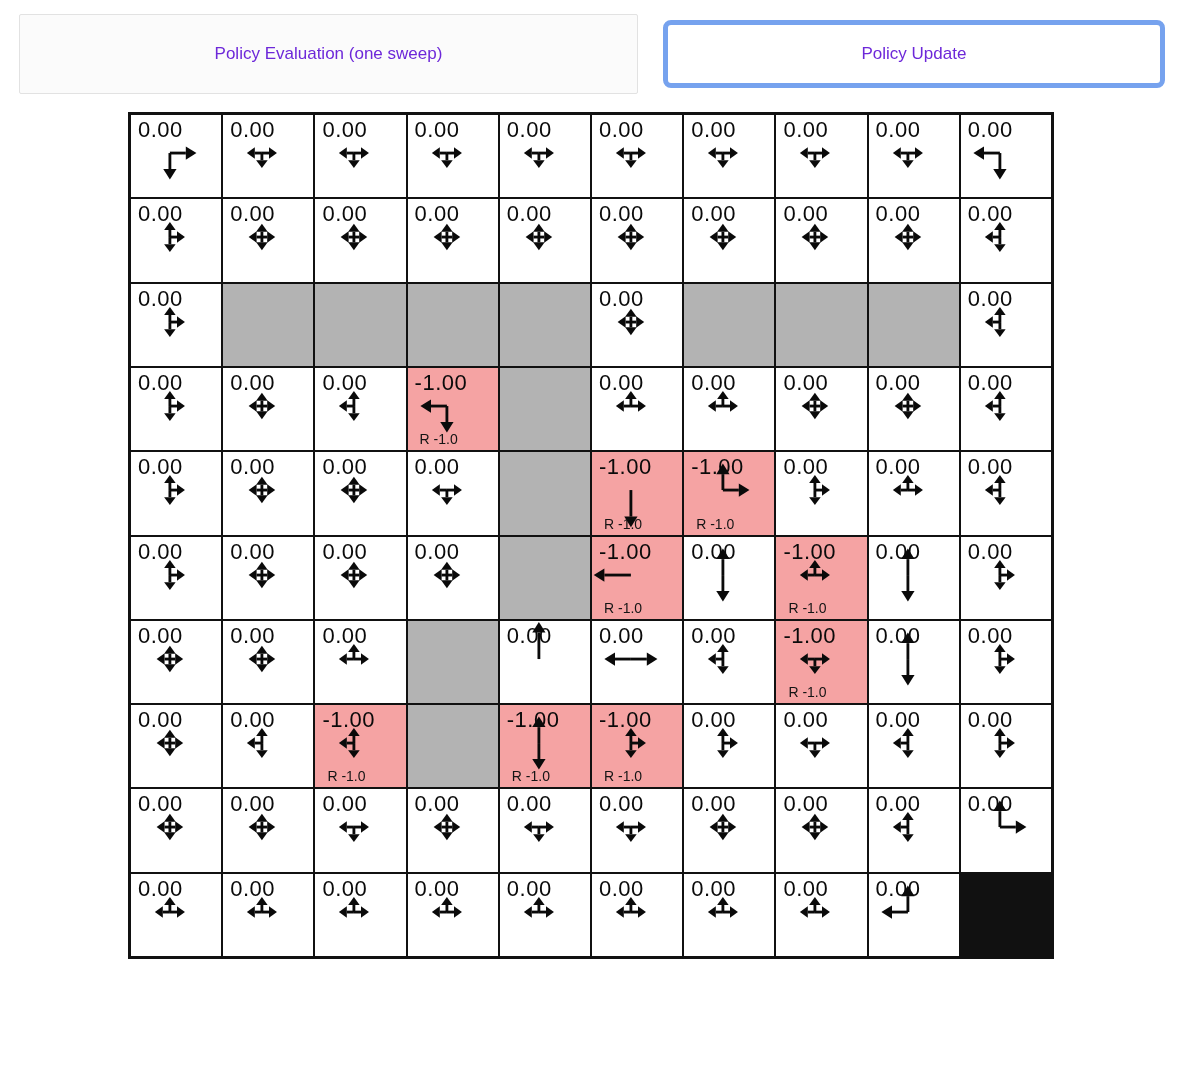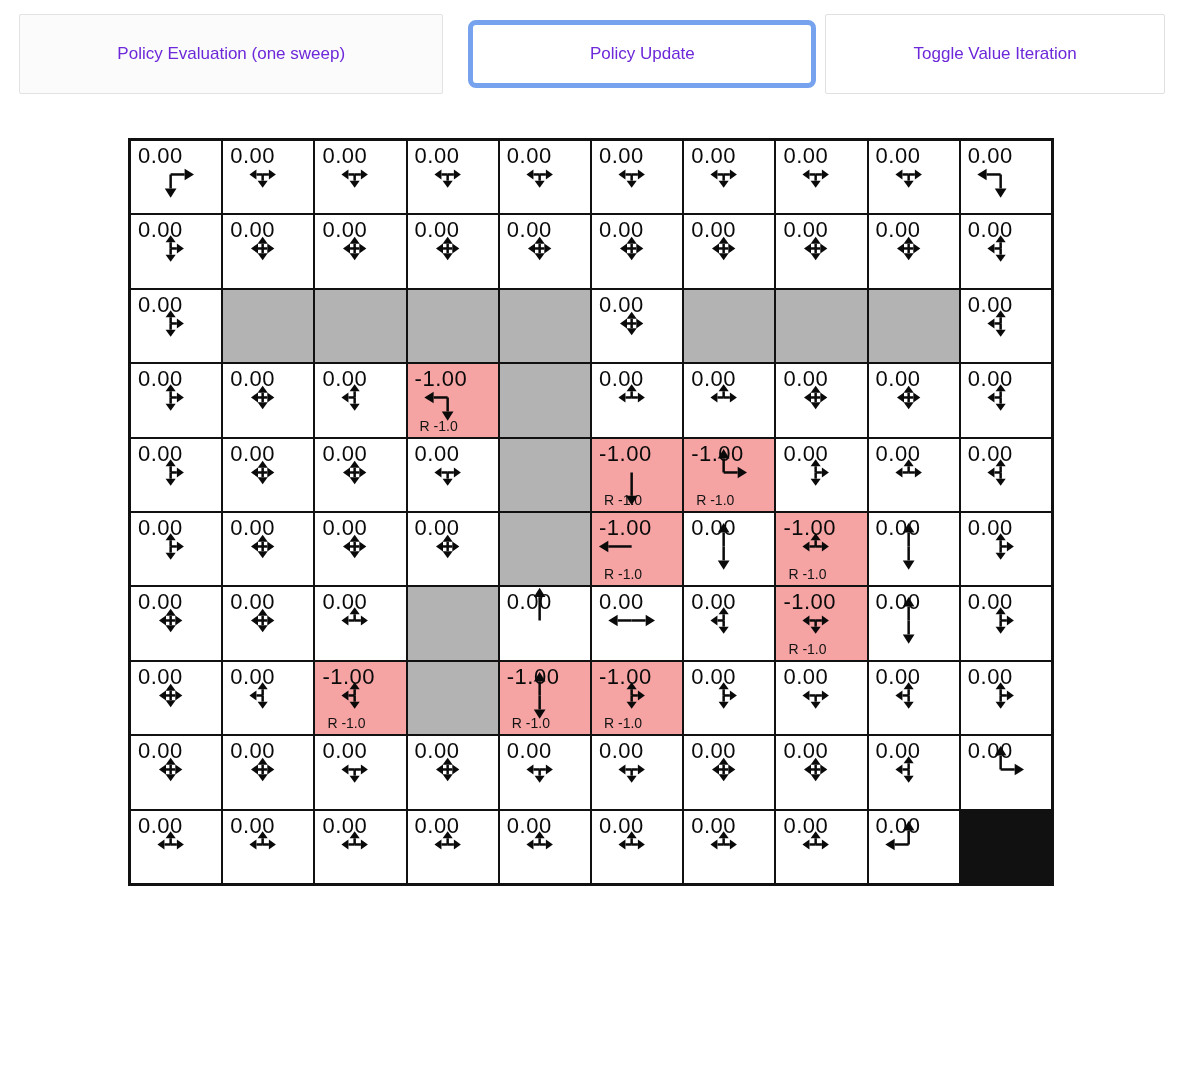--- a/index.html
+++ b/index.html
@@ -9,38 +9,37 @@
   .toolbar{display:flex;gap:9px;padding:14px 19px 0 19px;align-items:center;}
   .tb-btn{height:80px;background:#fbfbfb;border:1px solid #e2e2e2;border-radius:2px;
           font-family:"Liberation Sans",sans-serif;font-size:17px;color:#6d28d9;
           cursor:pointer;box-sizing:border-box;}
   .tb-btn.b0{flex:1.26;}
   .tb-btn.b1,.tb-btn.b2,.tb-btn.b3{flex:1;}
   .tb-btn.b2,.tb-btn.b3{background:#ffffff;border-color:#e0e0e0;}
   .tb-btn.selected{background:#ffffff;border:5px solid #76a2ee;border-radius:8px;height:68px;margin-left:16px;}
 
   
-  .grid{margin:44px 0 0 128px;width:926px;height:748px;
+  .grid{margin:18px 0 0 128px;width:926px;height:847px;
         display:grid;grid-template-columns:repeat(10,1fr);grid-template-rows:repeat(10,1fr);
         border:2px solid #111111;box-sizing:border-box;background:#111;}
   .cell{position:relative;background:#ffffff;border:1px solid #111111;box-sizing:border-box;overflow:hidden;}
   .cell.wall{background:#b3b3b3;}
   .cell.neg{background:#f5a3a3;padding-left:45px;}
   .cell.pos{background:#a0f0a0;}
   .val{position:absolute;top:2px;left:7px;font-size:22px;color:#0a0a0a;letter-spacing:0.5px;}
   .reward{position:absolute;bottom:3px;left:12px;font-size:14px;color:#141414;}
   svg.arrows{position:absolute;left:0;top:0;width:100%;height:100%;pointer-events:none;}
 </style>
 </head>
 <body>
 
 <div class="toolbar">
   <button class="tb-btn b0">Policy Evaluation (one sweep)</button>
   <button class="tb-btn b1 selected">Policy Update</button>
-  <button class="tb-btn b2">Toggle Value Iteration</button>
 </div>
 
 <div class="grid" id="grid">
     <div class="cell">
       <div class="val">0.00</div>
       <svg viewBox="0 0 92 93" class="arrows">
         <line x1="39" y1="43" x2="57" y2="43" stroke="#0a0a0a" stroke-width="3.2"></line>
         <polygon points="57,50.5 57,35.5 69,43" fill="#0a0a0a"></polygon>
         <line x1="39" y1="43" x2="39" y2="61" stroke="#0a0a0a" stroke-width="3.2"></line>
         <polygon points="31.5,61 46.5,61 39,73" fill="#0a0a0a"></polygon>

